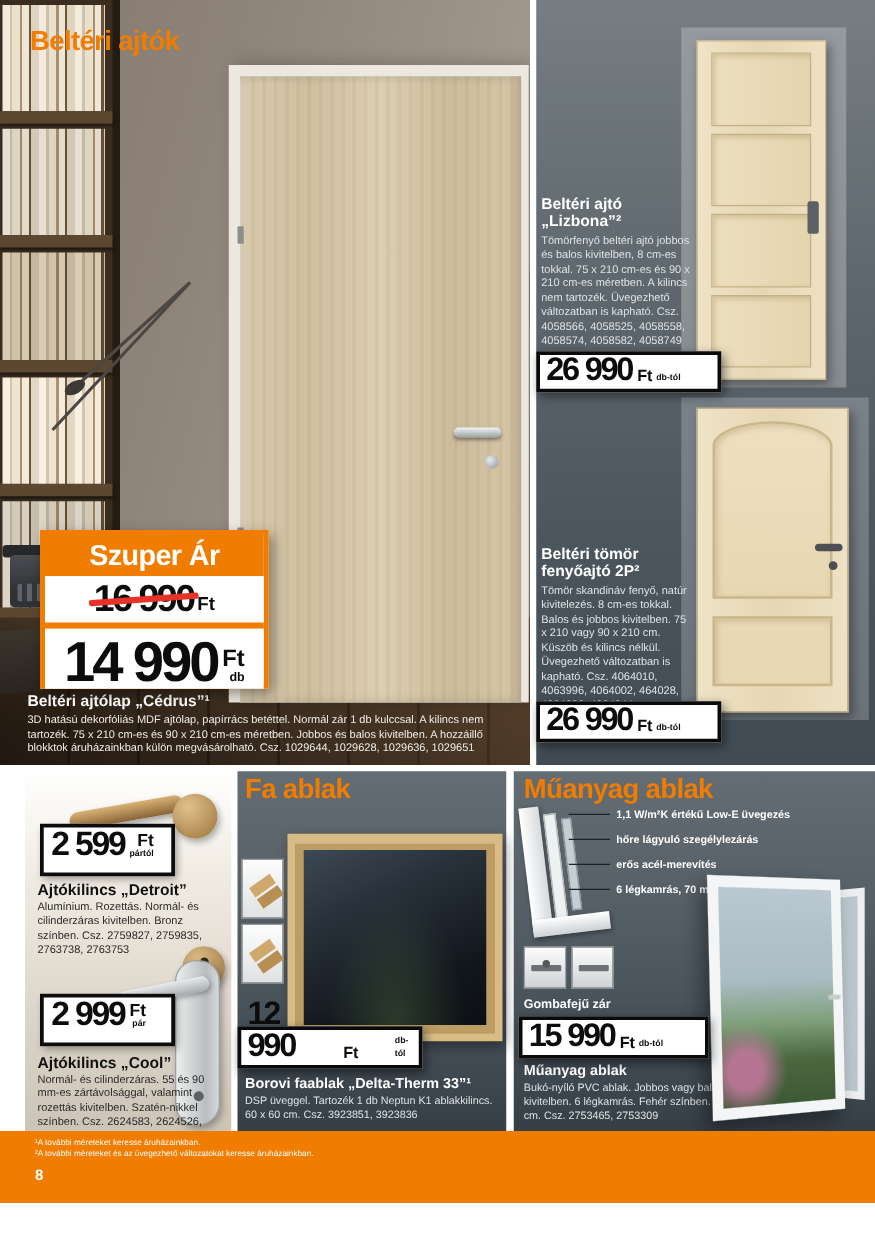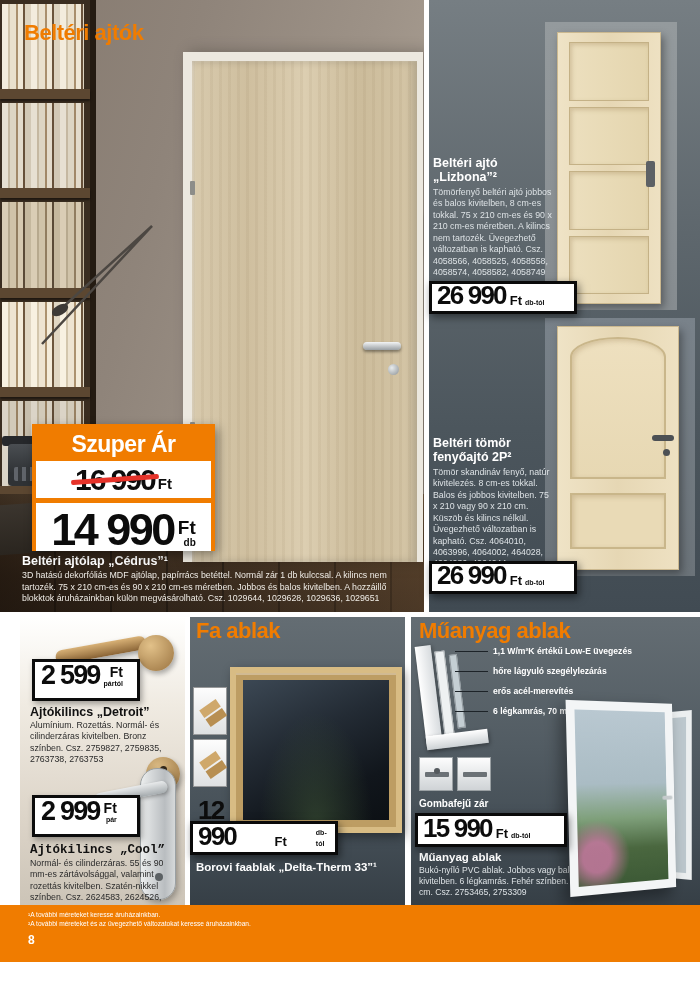--- a/index.html
+++ b/index.html
@@ -128,21 +128,21 @@
           padding:2px 6px 9px 6px;z-index:4;box-shadow:2px 3px 6px rgba(0,0,0,.35);}
   .hb1{left:12px;top:42px;width:108px;height:42px;}
   .hb2{left:12px;top:178px;width:108px;height:42px;}
   .hb-num{font-weight:bold;font-size:27px;letter-spacing:-1.8px;line-height:1;color:#0c0c0c;}
   .hb-right{display:flex;flex-direction:column;align-items:flex-end;margin-left:4px;}
   .hb-cur{font-weight:bold;font-size:14px;line-height:1;color:#0c0c0c;}
   .hb-unit{font-weight:bold;font-size:7px;line-height:1.4;color:#0c0c0c;}
   .h-title{position:absolute;left:10px;font-size:12.5px;font-weight:bold;color:#111;}
   .h-desc{position:absolute;left:10px;font-size:8.8px;color:#2b2b2b;line-height:1.3;}
   .ht1{top:88px;} .hd1{top:103px;width:148px;}
-  .ht2{top:226px;font-family:Liberation Mono, monospace;} .hd2{top:241px;width:150px;}
+  .ht2{top:226px;} .hd2{top:241px;width:150px;}
 
   .darkcol{background:linear-gradient(180deg,#646d73 0%,#525c63 45%,#424c54 78%,#363f46 100%);}
   .col-wood{left:190px;width:215px;}
   .col-pvc{left:411px;width:289px;}
   .col-header{position:absolute;font-size:22px;font-weight:bold;color:#f07c00;letter-spacing:-.5px;}
   .wh{left:6px;top:1px;} .mh{left:8px;top:1px;}
 
   .wwindow{position:absolute;left:40px;top:50px;width:172px;height:166px;background:#d8bc84;padding:6px;
            box-shadow:3px 4px 10px rgba(0,0,0,.4);}
   .wwin-mid{width:100%;height:100%;background:#bd9d63;padding:7px;box-shadow:inset 0 2px 0 rgba(255,255,255,.3);}
@@ -352,20 +352,21 @@
     </div>
     <div class="winset wi2">
       <div class="wood-x"></div>
     </div>
     <div class="pricebox wprice">
       <span class="pb-num">12 990</span>
       <span class="pb-cur">Ft</span>
       <span class="pb-unit">db-tól</span>
     </div>
     <div class="wtitle">Borovi faablak „Delta-Therm 33”¹</div>
+    <div class="wdesc">DSP üveggel. Tartozék 1 db Neptun K1 ablakkilincs. 60 x 60 cm. Csz. 3923851, 3923836</div>
   </div>
 
   <div class="col darkcol col-pvc">
     <div class="col-header mh">Műanyag ablak</div>
     <div class="profile">
       <div class="pf-v"></div>
       <div class="pf-v2"></div>
       <div class="pf-glass"></div>
       <div class="pf-h"></div>
     </div>

